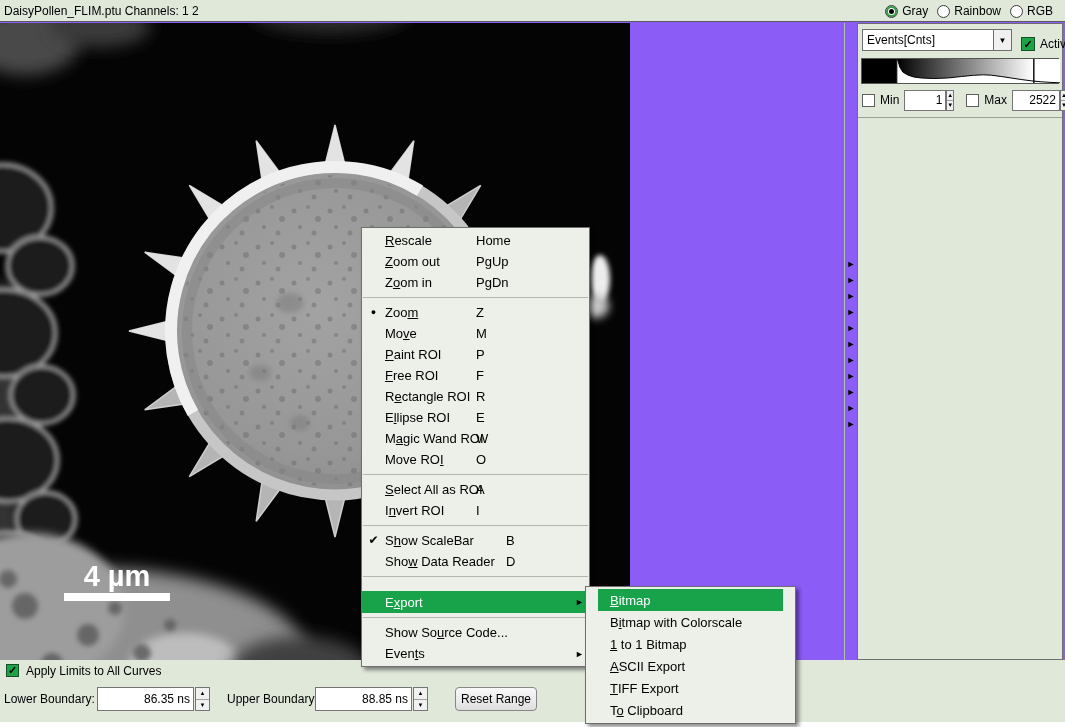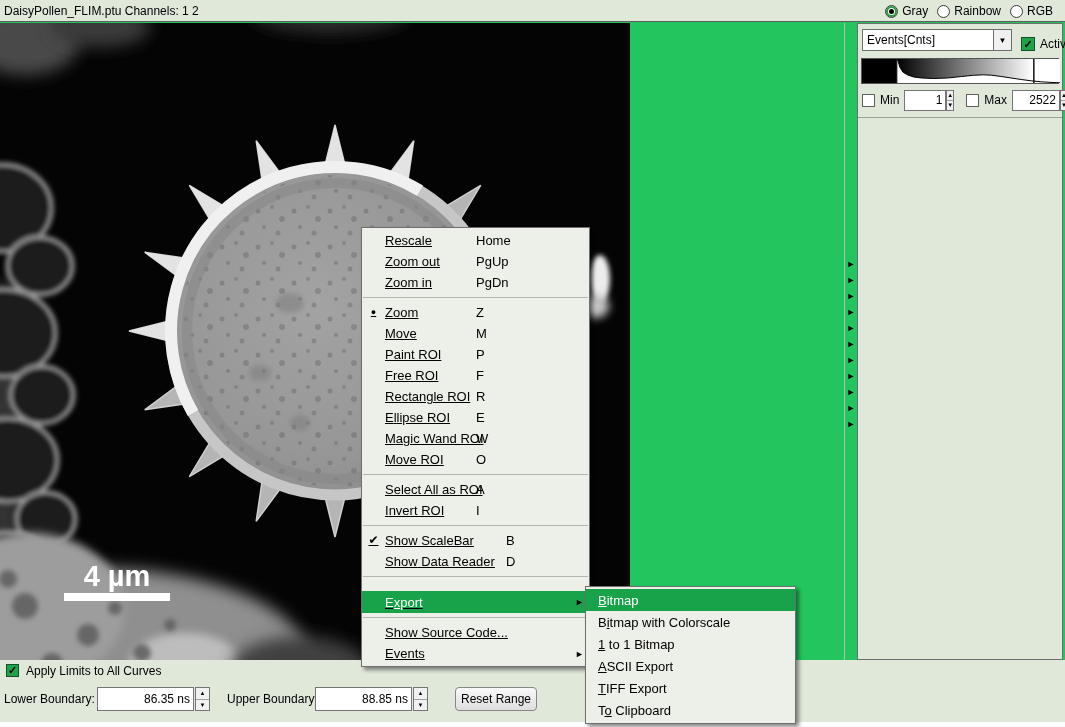--- a/index.html
+++ b/index.html
@@ -1,21 +1,21 @@
 <!DOCTYPE html>
 <html><head>
 <meta charset="utf-8">
 <style>
   * { box-sizing: border-box; margin: 0; padding: 0; }
   body {
     width: 1065px; height: 727px; position: relative;
     background: #ffffff; overflow: hidden;
     font-family: "Liberation Sans", sans-serif; color: #000;
   }
-  #app { position: absolute; left: 0; top: 0; width: 1065px; height: 722px; background: #22c55e; }
+  #app { position: absolute; left: 0; top: 0; width: 1065px; height: 722px; background: #8b5cf6; }
 
   
   .titlebar { position: absolute; left: 0; top: 0; width: 1065px; height: 22px;
     background: #e0e8da; border-bottom: 1px solid #5c5c5c; }
   .title-text { position: absolute; left: 4px; top: 0; line-height: 22px; font-size: 12px; }
   .radios { position: absolute; right: 12px; top: 0; height: 22px; display: flex; align-items: center; gap: 9px; }
   .radio-item { display: flex; align-items: center; gap: 4px; }
   .radio { width: 13px; height: 13px; border-radius: 50%; background: #fff; border: 1px solid #3c3c3c; position: relative; }
   .radio.sel { box-shadow: inset 0 0 0 2px #2f9e44; }
   .rdot { position: absolute; inset: 3px; border-radius: 50%; background: #000; }
@@ -64,37 +64,37 @@
   .ub-label { position: absolute; left: 227px; top: 32px; font-size: 12px; }
   .ub-input { position: absolute; left: 315px; top: 27px; width: 97px; height: 24px; }
   .ub-spin  { position: absolute; left: 413px; top: 27px; height: 24px; }
   .reset-btn { position: absolute; left: 455px; top: 27px; width: 82px; height: 24px;
     border: 1px solid #878787; border-radius: 4px; background: linear-gradient(#f9f9f9, #dedede);
     font-size: 12px; font-family: "Liberation Sans", sans-serif; cursor: pointer; }
 
   
   .menu { position: absolute; left: 361px; top: 227px; width: 229px; z-index: 10;
     background: #edf0e8; border: 1px solid #6f6f6f; box-shadow: 3px 3px 4px rgba(0,0,0,0.45);
-    padding: 2px 0; font-size: 13px; text-decoration: underline; }
+    padding: 2px 0; font-size: 13px; }
   .mrow { height: 21px; display: flex; align-items: center; position: relative; cursor: pointer; }
   .mrow.tall { height: 22px; margin-top: 14px; }
   .mk { width: 23px; text-align: center; font-size: 9px; line-height: 21px; flex: 0 0 auto; }
   .mk.chk { font-size: 12px; }
   .ml { white-space: nowrap; }
   .ms { position: absolute; left: 114px; }
   .mrow.wide .ms { left: 144px; }
   .marr { position: absolute; right: 5px; font-size: 9px; }
   .u { text-decoration: underline; }
   .msep { border-top: 1px solid #b2b6ab; margin: 4px 1px 4px 1px; }
   .hl { background: #18a24a; color: #fff; }
 
   
   .submenu { position: absolute; left: 585px; top: 586px; width: 211px; z-index: 11;
     background: #edf0e8; border: 1px solid #6f6f6f; box-shadow: 3px 3px 4px rgba(0,0,0,0.45);
-    padding: 2px 0; font-size: 13px; }
+    padding: 2px 12px; font-size: 13px; }
   .srow { height: 22px; display: flex; align-items: center; padding-left: 12px; white-space: nowrap; cursor: pointer; }
 </style>
 </head>
 <body>
 
 <div id="app">
 
   <div class="titlebar">
     <span class="title-text">DaisyPollen_FLIM.ptu Channels: 1 2</span>
     <div class="radios">

